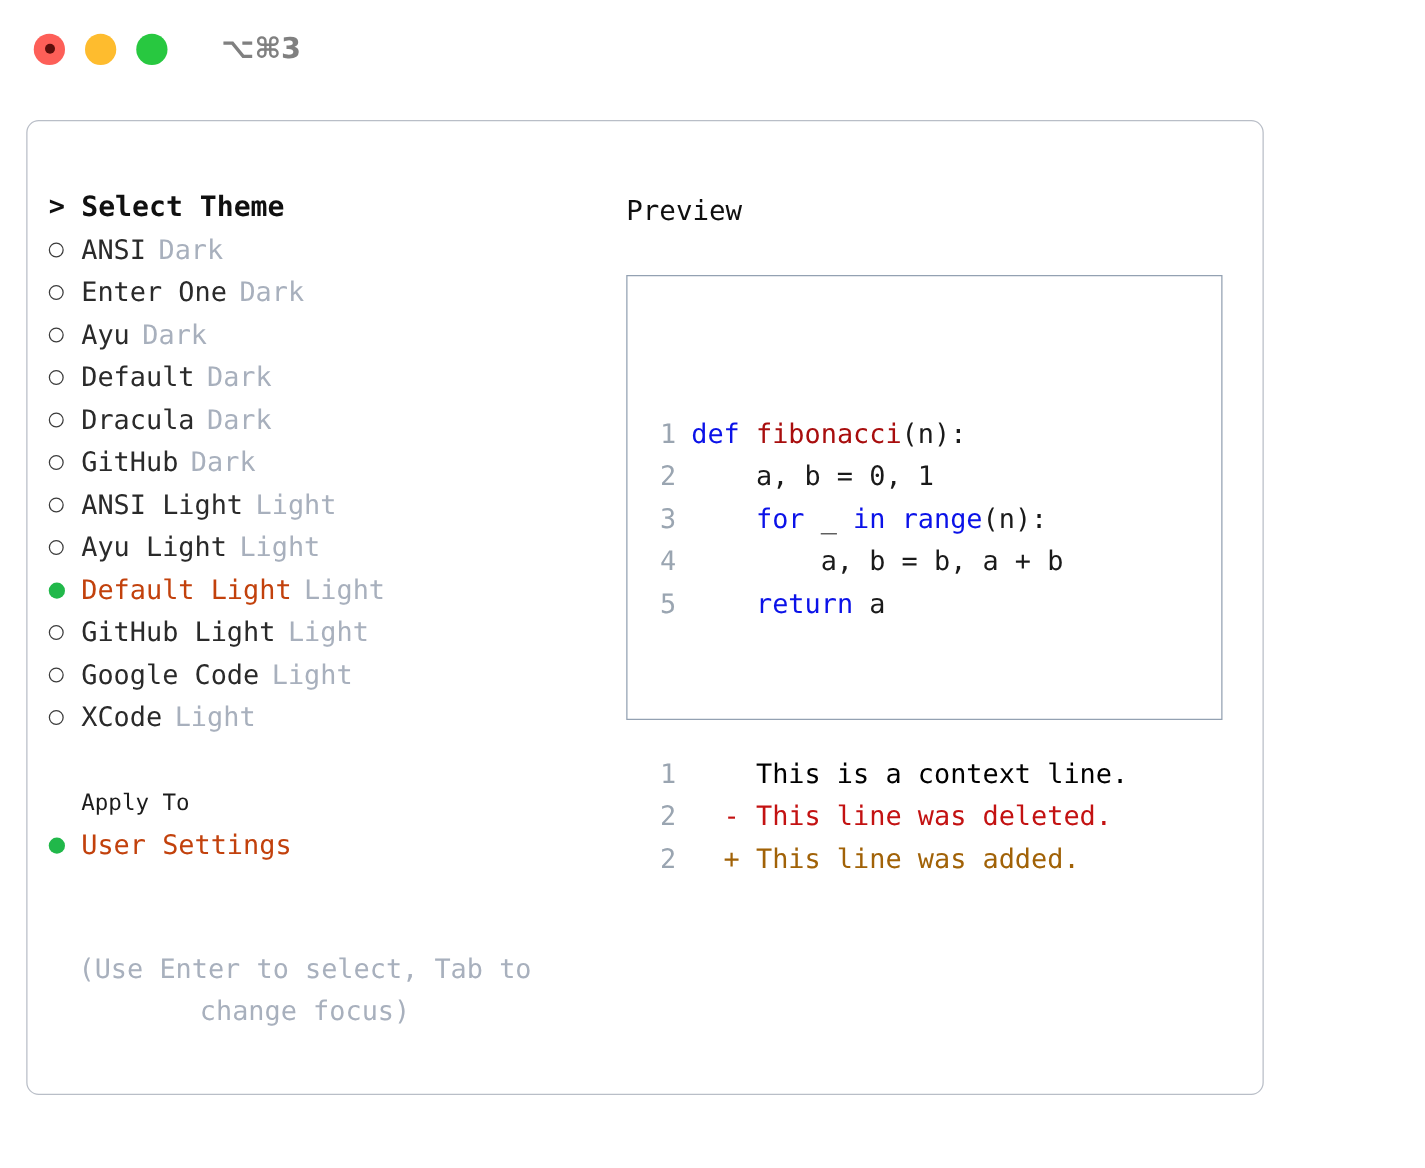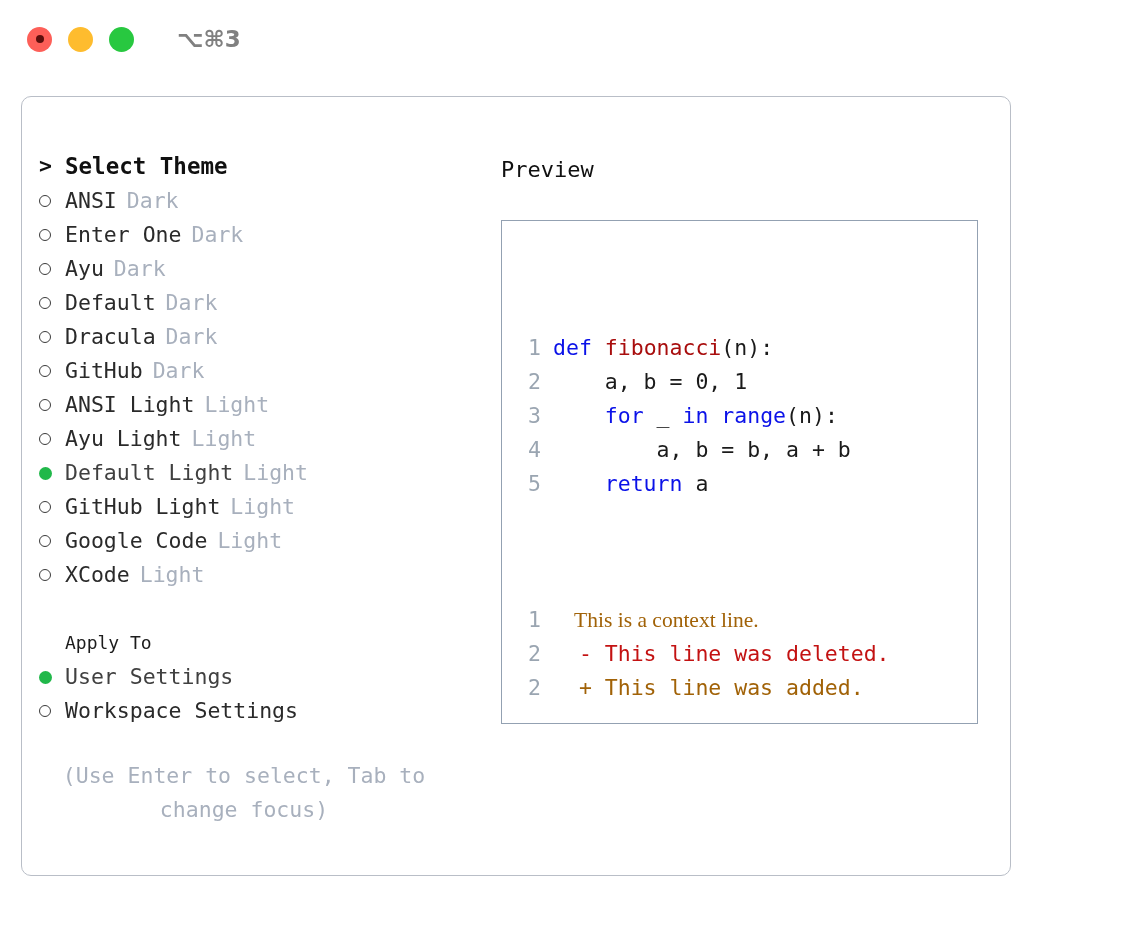--- a/index.html
+++ b/index.html
@@ -117,21 +117,21 @@
   .heading-row {
     font-weight: bold;
     color: #101010;
     font-size: 22.5px;
   }
   .caret {
     font-weight: bold;
     color: #101010;
   }
   .label { color: #2a2a2a; }
-  .label.selected { color: #404040; }
+  .label.selected { color: #c2410c; }
   .tag {
     color: #a8b0bd;
     margin-left: 10px;
   }
   .group-title {
     font-size: 18px;
     color: #1c1c1c;
     font-weight: normal;
   }
   .spacer-row { height: 34px; }
@@ -156,21 +156,21 @@
   }
   .preview-title {
     font-size: 22px;
     color: #101010;
     font-weight: normal;
     margin: 0 0 37px 0;
     line-height: 26px;
   }
   .preview-box {
     width: 477px;
-    height: 504px;
+    height: 356px;
     border: 1.6px solid #93a1b2;
     box-sizing: border-box;
     background: #ffffff;
     position: relative;
   }
   .code {
     position: absolute;
     left: 19px;
     top: 42px;
     font-size: 21.5px;
@@ -180,21 +180,21 @@
   .lineno {
     display: inline-block;
     width: 20px;
     text-align: right;
     color: #9aa5b1;
     margin-right: 12px;
   }
   .kw   { color: #0b12e8; }
   .fn   { color: #a80d0d; }
   .plain{ color: #1a1a1a; }
-  .ctx  { color: #a16207; font-family: Liberation Serif, serif; }
+  .ctx  { color: #000000; }
   .del  { color: #c31212; }
   .add  { color: #a16207; margin-top: 24px; }
   .diff-block { margin-top: 34px; }
 </style>
 </head>
 <body>
 
 <div class="titlebar">
   <div class="dots">
     <span class="dot dot-red"></span>
@@ -229,21 +229,20 @@
         </div>
 
       <div class="spacer-row"></div>
 
       <div class="row">
         <span class="marker"></span><span class="group-title">Apply To</span>
       </div>
 
       <div id="apply-items">
           <div class="row"><span class="marker"><span class="filled"></span></span><span class="label selected">User Settings</span></div>
-          <div class="row"><span class="marker"><span class="hollow"></span></span><span class="label">Workspace Settings</span></div>
         </div>
     </div>
 
     <div class="hint">(Use Enter to select, Tab to change focus)</div>
 
     <div class="right-col">
       <div class="preview-title">Preview</div>
       <div class="preview-box">
         <div class="code">
           <div id="code-lines"><div><span class="lineno">1</span><span class="kw">def</span><span class="plain"> </span><span class="fn">fibonacci</span><span class="plain">(n):</span></div><div><span class="lineno">2</span><span class="plain">    a, b = 0, 1</span></div><div><span class="lineno">3</span><span class="plain">    </span><span class="kw">for</span><span class="plain"> _ </span><span class="kw">in</span><span class="plain"> </span><span class="kw">range</span><span class="plain">(n):</span></div><div><span class="lineno">4</span><span class="plain">        a, b = b, a + b</span></div><div><span class="lineno">5</span><span class="plain">    </span><span class="kw">return</span><span class="plain"> a</span></div></div>

